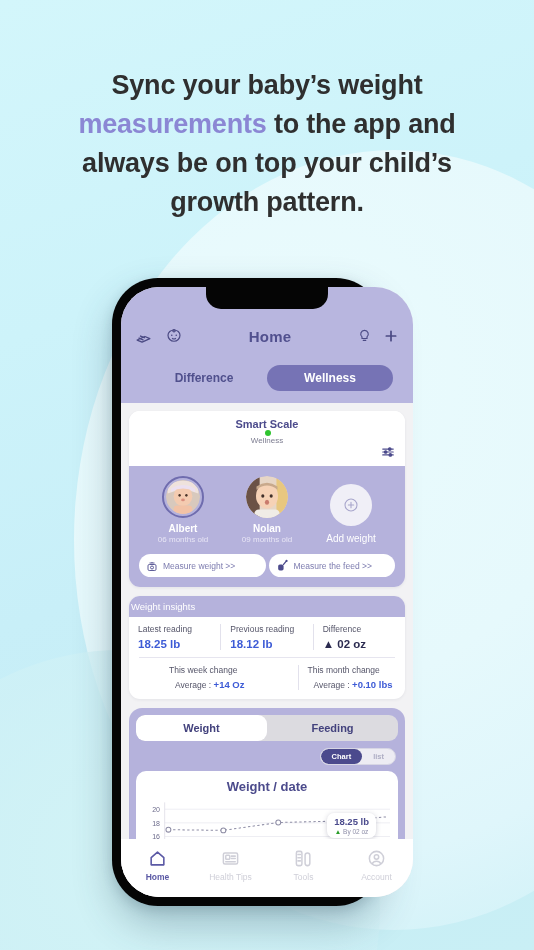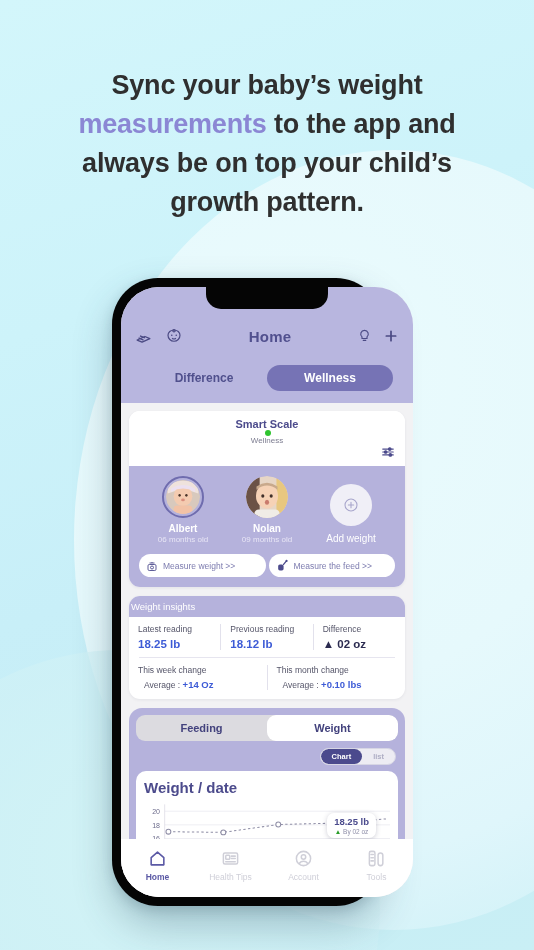--- a/index.html
+++ b/index.html
@@ -179,21 +179,21 @@
     padding: 5px 2px;
   }
   #ins-top { display: flex; padding: 7px 0 7px 0; }
   .ins-col { flex: 1; padding: 0 9px; }
   .ins-col + .ins-col { border-left: 1px solid #e2e1ec; }
   .ins-lab { font-size: 8.5px; color: #555569; }
   .ins-val { font-size: 11.5px; font-weight: bold; color: #3d5bd6; margin-top: 4px; }
   .ins-val.dark { color: #2b2b50; }
   #ins-div { height: 1px; background: #e6e5ef; margin: 0 10px; }
   #ins-bot { display: flex; padding: 7px 0 9px 0; }
-  .ins-col2 { flex: 1; padding: 0 9px; }
+  .ins-col2 { flex: 1; padding: 0 9px; margin-left: 31px; }
   .ins-col2 + .ins-col2 { border-left: 1px solid #e2e1ec; }
   .ins-lab2 { font-size: 8.5px; color: #555569; }
   .ins-sub { font-size: 8.5px; color: #555569; margin-top: 4px; padding-left: 6px; }
   .ins-sub b { color: #3d5bd6; font-size: 9.5px; }
 
   
   #chart-card {
     margin-top: 9px;
     background: #b5b2dc;
     border-radius: 13px;
@@ -214,21 +214,21 @@
   }
   .tg { font-size: 7.5px; font-weight: bold; padding: 3px 11px; color: #aeadc4; }
   .tg.active { background: #4b4a8d; color: #ffffff; border-radius: 10px; }
 
   #plot {
     background: #ffffff; border-radius: 10px;
     padding: 8px 8px 0 8px;
     height: 104px; position: relative; overflow: hidden;
   }
   #plot-title {
-    text-align: left; font-size: 15px; font-weight: bold; color: #4c4b8c;
+    text-align: center; font-size: 13px; font-weight: bold; color: #4c4b8c;
     margin-bottom: 2px;
   }
   #tooltip {
     position: absolute; right: 22px; top: 42px;
     background: #ffffff; border-radius: 7px;
     box-shadow: 0 1px 5px rgba(60,60,90,0.25);
     padding: 3px 7px; text-align: center;
   }
   #tt-val { font-size: 9.5px; font-weight: bold; color: #4a4a8c; }
   #tt-sub { font-size: 6.5px; color: #8e8ea8; margin-top: 1px; }
@@ -447,22 +447,22 @@
               <div class="ins-lab2">This month change</div>
               <div class="ins-sub">
                 <span>Average : </span><b>+0.10 lbs</b>
               </div>
             </div>
           </div>
         </div>
 
         <div id="chart-card">
           <div id="seg">
+            <div class="seg-item active">Weight</div>
             <div class="seg-item">Feeding</div>
-            <div class="seg-item active">Weight</div>
           </div>
 
           <div id="toggle-row">
             <div id="toggle">
               <div class="tg active">Chart</div>
               <div class="tg">list</div>
             </div>
           </div>
 
           <div id="plot">
@@ -512,35 +512,35 @@
             <svg width="19" height="19" viewBox="0 0 24 24" fill="none" stroke="#cfcfd8" stroke-width="1.9" stroke-linecap="round">
               <rect x="3" y="5" width="18" height="14" rx="2"></rect>
               <rect x="6" y="8" width="5" height="5" rx="1"></rect>
               <path d="M13 9h5M13 12h5M6 16h12"></path>
             </svg>
           </span>
           <div class="nav-lab">Health Tips</div>
         </div>
         <div class="nav-item">
           <span class="ic">
+            <svg width="19" height="19" viewBox="0 0 24 24" fill="none" stroke="#cfcfd8" stroke-width="1.9" stroke-linecap="round">
+              <rect x="3" y="3" width="7" height="18" rx="2"></rect>
+              <path d="M5 7h3M5 11h3M5 15h3"></path>
+              <path d="M14 8a3 3 0 0 1 6 0v10a3 3 0 0 1-6 0z"></path>
+            </svg>
+          </span>
+          <div class="nav-lab">Tools</div>
+        </div>
+        <div class="nav-item">
+          <span class="ic">
             <svg width="19" height="19" viewBox="0 0 24 24" fill="none" stroke="#cfcfd8" stroke-width="1.9">
               <circle cx="12" cy="12" r="9"></circle>
               <circle cx="12" cy="10" r="2.8"></circle>
               <path d="M6.5 19a6 6 0 0 1 11 0"></path>
             </svg>
           </span>
           <div class="nav-lab">Account</div>
         </div>
-        <div class="nav-item">
-          <span class="ic">
-            <svg width="19" height="19" viewBox="0 0 24 24" fill="none" stroke="#cfcfd8" stroke-width="1.9" stroke-linecap="round">
-              <rect x="3" y="3" width="7" height="18" rx="2"></rect>
-              <path d="M5 7h3M5 11h3M5 15h3"></path>
-              <path d="M14 8a3 3 0 0 1 6 0v10a3 3 0 0 1-6 0z"></path>
-            </svg>
-          </span>
-          <div class="nav-lab">Tools</div>
-        </div>
       </div>
 
     </div>
   </div>
 </div>
 
 </body></html>

